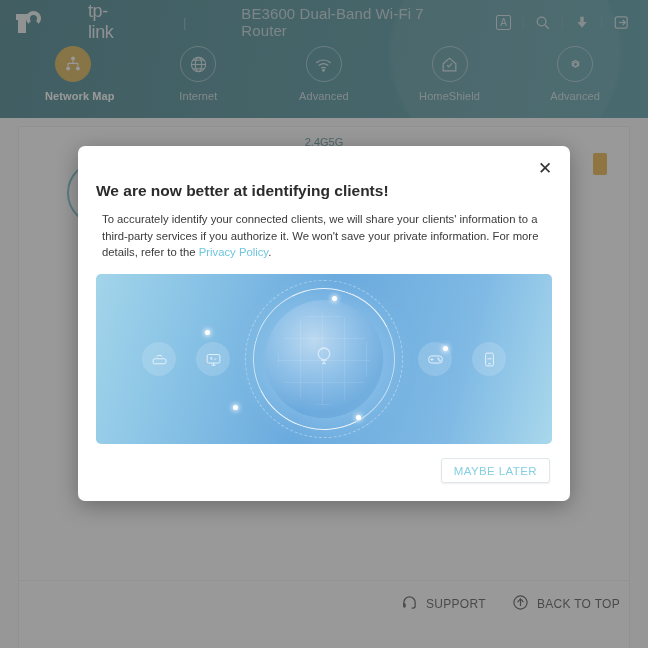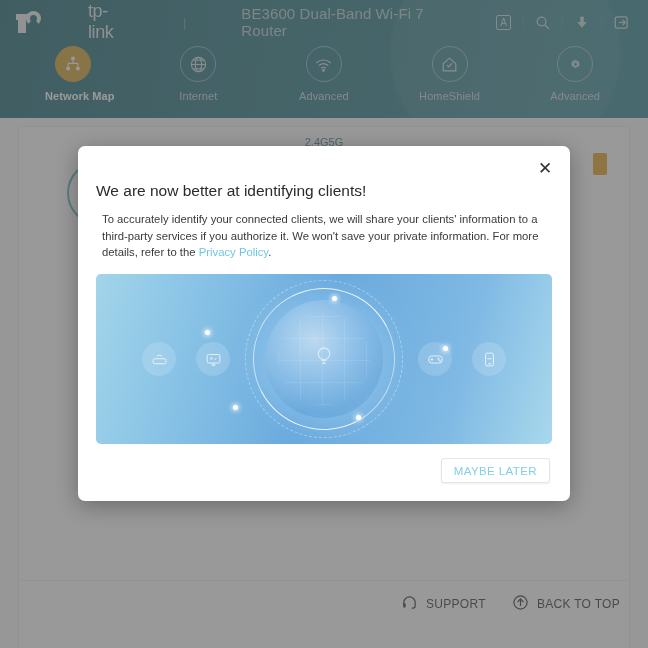--- a/index.html
+++ b/index.html
@@ -147,21 +147,21 @@
   }
   #close-btn{
     position:absolute; right:14px; top:11px;
     width:22px;height:22px; cursor:pointer;
     display:flex;align-items:center;justify-content:center;
     font-size:17px; color:#333; line-height:1;
   }
   #dlg-title{
     padding:36px 30px 0 18px;
     margin-left:0;
-    font-size:15.5px; color:#2b2b2b; font-weight:normal;
+    font-size:15.5px; color:#2b2b2b; font-weight:bold;
   }
   #dlg-body{
     padding:11px 22px 0 18px;
     font-size:11.3px; color:#3a3a3a; line-height:1.48;margin-left:6px;
   }
   #privacy-link{ color:#6ec6e0; text-decoration:none; cursor:pointer; }
 
   
   #illus{
     margin:13px 18px 0 18px;

